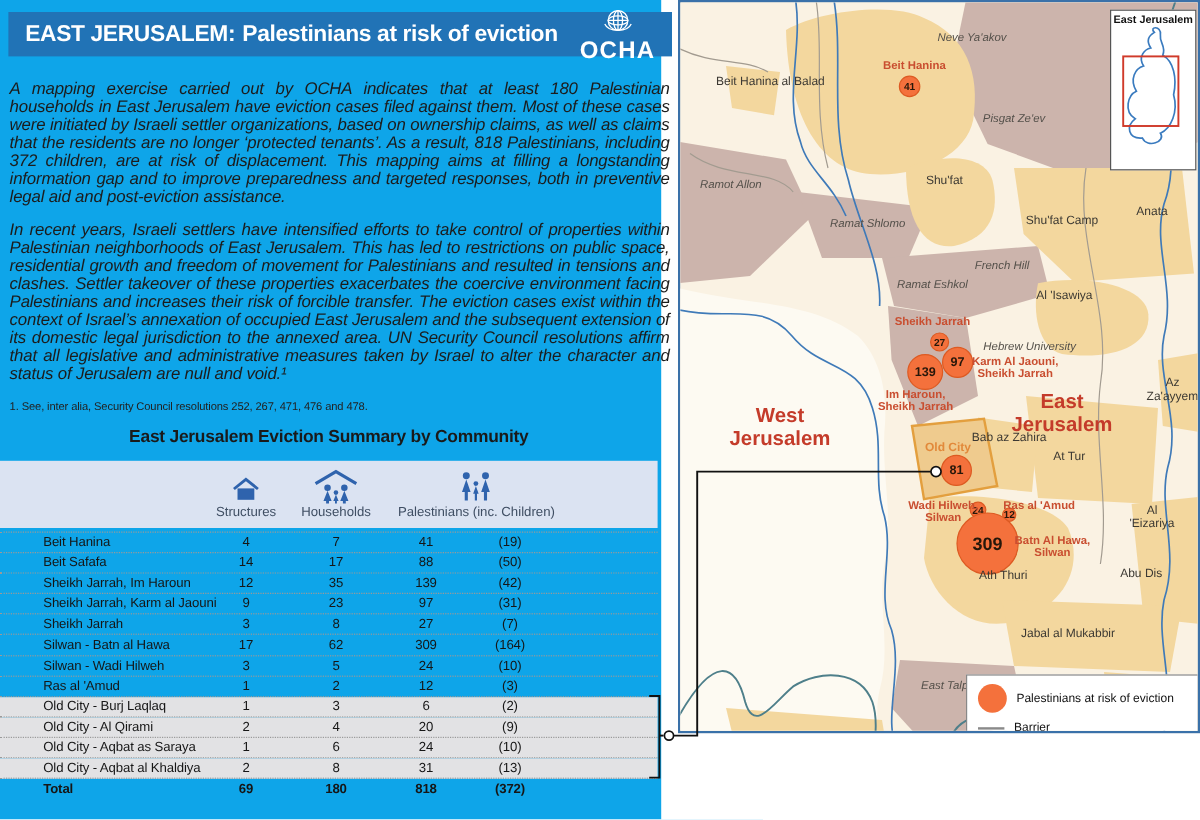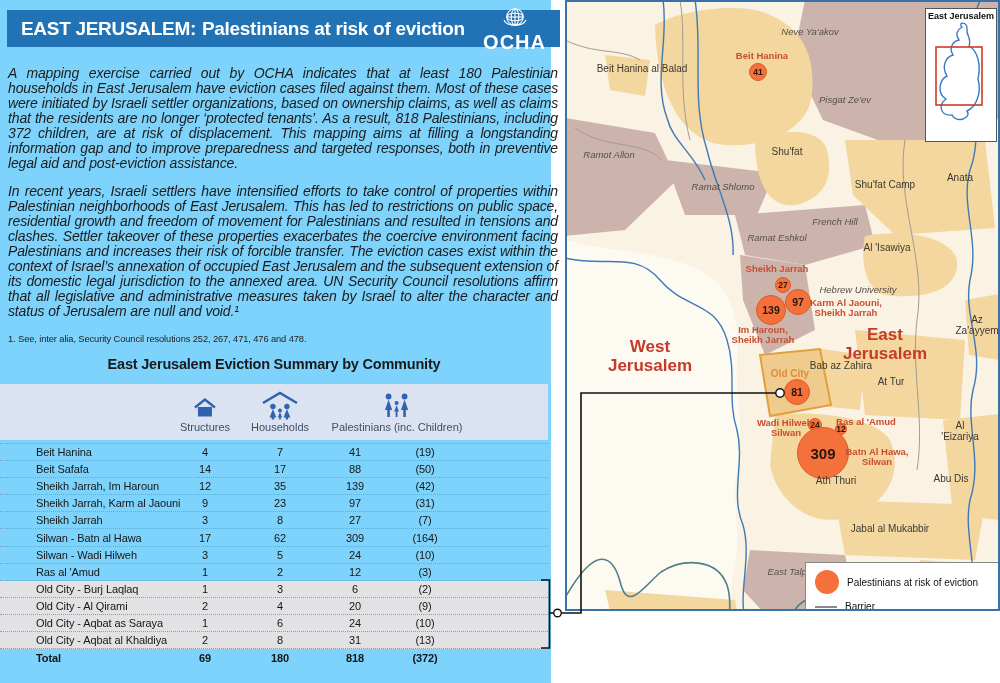--- a/index.html
+++ b/index.html
@@ -1,19 +1,19 @@
 <!DOCTYPE html>
 <html><head>
 <meta charset="utf-8">
 <style>
   html,body{margin:0;padding:0;background:#fff;}
   #page{position:relative;width:1000px;height:683px;background:#fff;overflow:hidden;
         font-family:"Liberation Sans",sans-serif;}
   
-  #left-panel{position:absolute;left:0;top:0;width:551px;height:683px;background:#7dd3fc;}
+  #left-panel{position:absolute;left:0;top:0;width:551px;height:683px;background:#0ea5e9;}
   #header-bar{position:absolute;left:7px;top:10px;width:553px;height:37px;background:#2173b6;
               display:flex;align-items:center;padding:0 14px;box-sizing:border-box;color:#fff;}
   #header-bar .t-bold{font-weight:800;font-size:19px;letter-spacing:-0.3px;}
   #header-bar .t-rest{font-weight:600;font-size:19px;margin-left:6px;letter-spacing:-0.3px;}
   #ocha-block{margin-left:auto;display:flex;align-items:center;gap:1px;flex-direction:column;}
   #ocha-block .ocha-word{font-weight:700;font-size:20px;letter-spacing:1px;}
   .para{position:absolute;left:8px;width:550px;font-size:14px;line-height:15px;color:#1c1c1c;
         text-align:justify;letter-spacing:-0.15px;margin:0;font-style:italic;}
   #para1{top:66px;}
   #para2{top:184px;}

